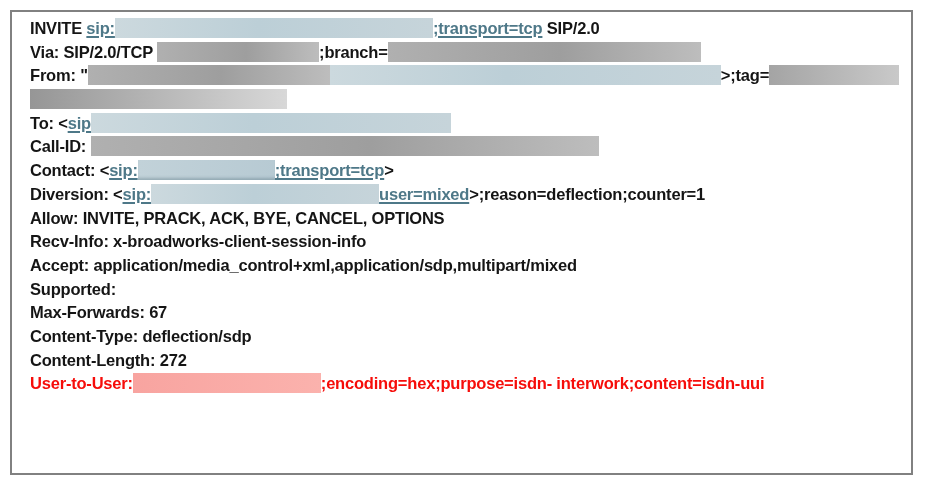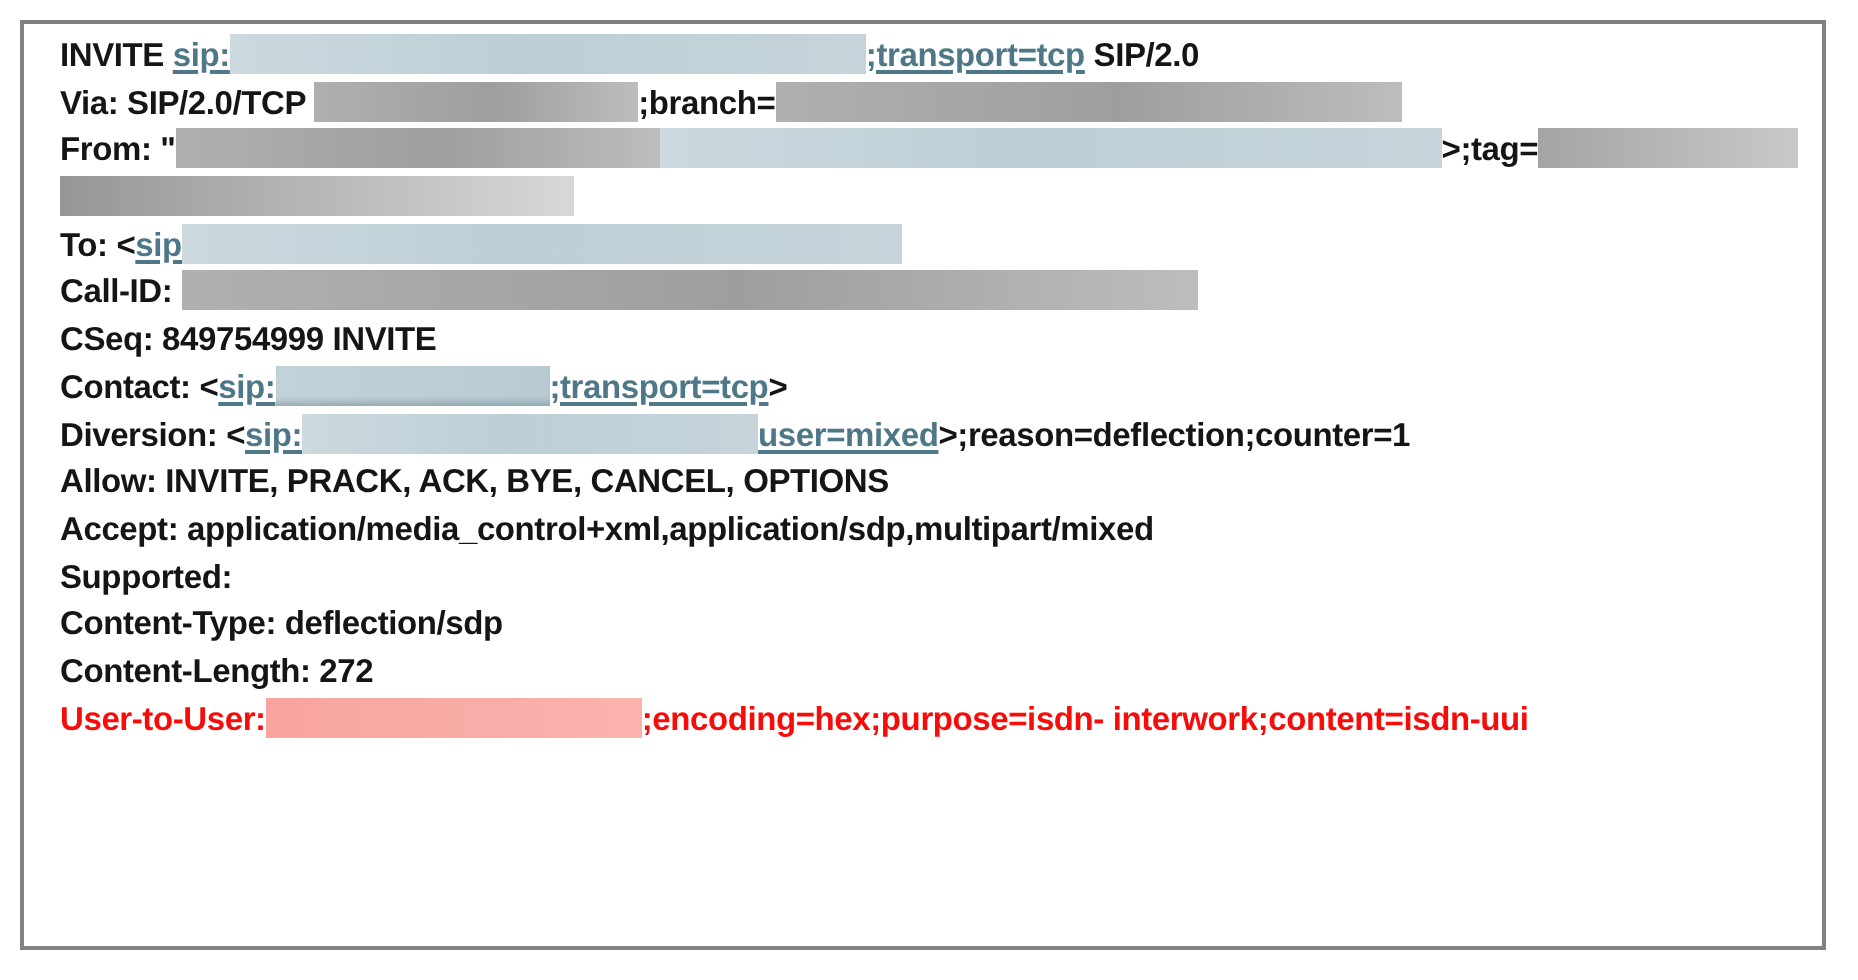--- a/index.html
+++ b/index.html
@@ -30,23 +30,24 @@
 <body>
 
 <div class="frame">
   <div>
       <div class="line"><span class="black">INVITE </span><span class="link">sip:</span><span class="redact blue" style="width: 318px;"></span><span class="link">;transport=tcp</span><span class="black"> SIP/2.0</span></div>
       <div class="line"><span class="black">Via: SIP/2.0/TCP </span><span class="redact gray" style="width: 162px;"></span><span class="black tuck1" style="margin-left: -9px;">0;branch=</span><span class="redact gray" style="width: 313px;"></span></div>
       <div class="line"><span class="black">From: "</span><span class="redact gray" style="width: 242px;"></span><span class="redact blue" style="width: 391px;"></span><span class="black">&gt;;tag=</span><span class="redact gray-light" style="width: 130px;"></span></div>
       <div class="line"><span class="redact gray-fade" style="width: 257px;"></span></div>
       <div class="line"><span class="black">To: &lt;</span><span class="link">sip:</span><span class="redact blue" style="width: 360px; margin-left: -5px;"></span></div>
       <div class="line"><span class="black">Call-ID: </span><span class="redact gray" style="width: 508px;"></span></div>
-      <div class="line"><span class="black">CSeq: 849754999 INVITE</span></div>
       <div class="line"><span class="black">Contact: &lt;</span><span class="link">sip:</span><span class="redact blue-ghost" style="width: 137px;"></span><span class="link">;transport=tcp</span><span class="black">&gt;</span></div>
       <div class="line"><span class="black">Diversion: &lt;</span><span class="link">sip:0</span><span class="redact blue" style="width: 228px; margin-left: -9px;"></span><span class="link">user=mixed</span><span class="black">&gt;;reason=deflection;counter=1</span></div>
       <div class="line"><span class="black">Allow: INVITE, PRACK, ACK, BYE, CANCEL, OPTIONS</span></div>
+      <div class="line"><span class="black">Recv-Info: x-broadworks-client-session-info</span></div>
       <div class="line"><span class="black">Accept: application/media_control+xml,application/sdp,multipart/mixed</span></div>
       <div class="line"><span class="black">Supported:</span></div>
+      <div class="line"><span class="black">Max-Forwards: 67</span></div>
       <div class="line"><span class="black">Content-Type: deflection/sdp</span></div>
       <div class="line"><span class="black">Content-Length: 272</span></div>
       <div class="line"><span class="red">User-to-User:</span><span class="redact pink" style="width: 188px;"></span><span class="red">;encoding=hex;purpose=isdn- interwork;content=isdn-uui</span></div>
     </div>
 </div>
 
 </body></html>

